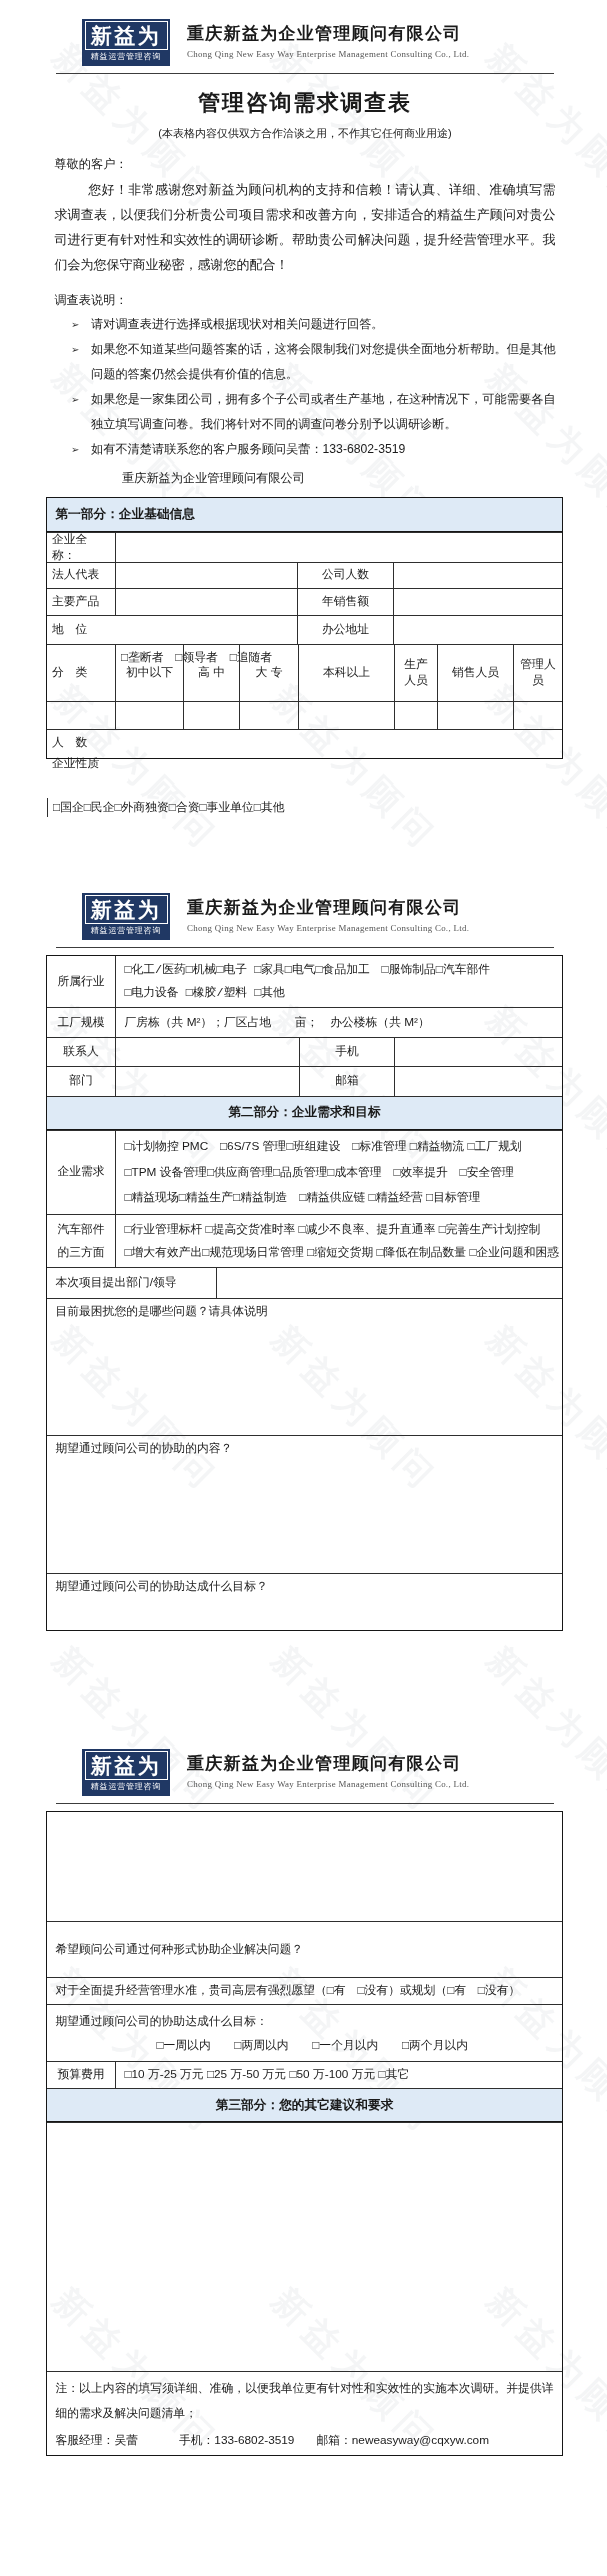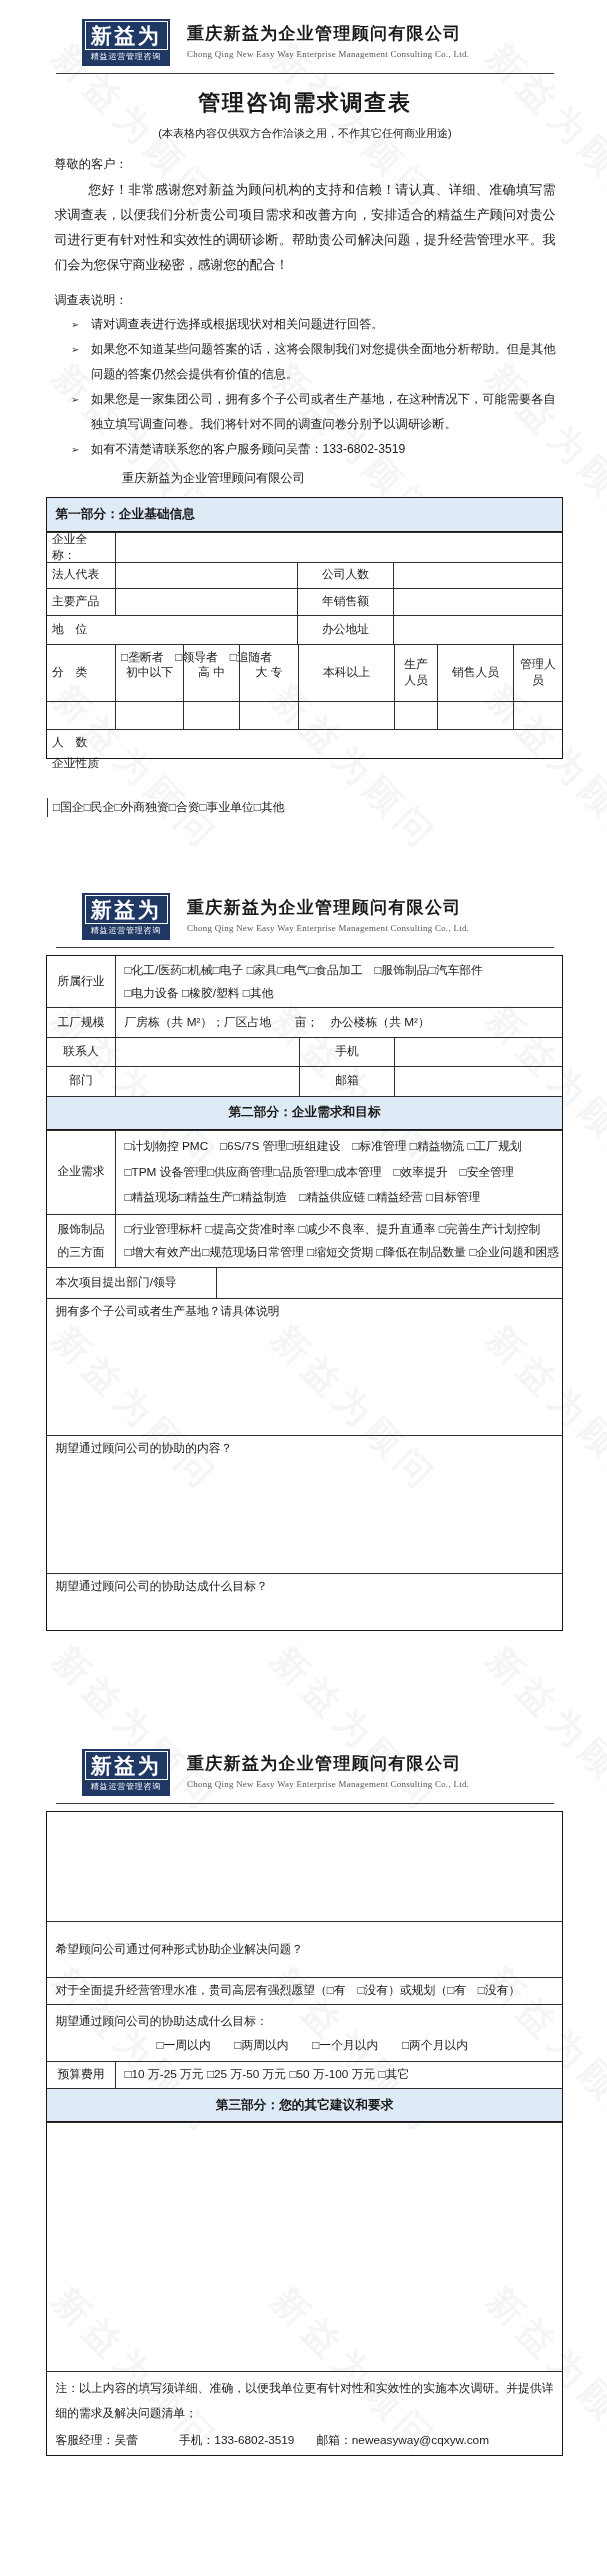--- a/index.html
+++ b/index.html
@@ -183,21 +183,21 @@
         <div class="co-en">Chong Qing New Easy Way Enterprise Management Consulting Co., Ltd.</div>
       </div>
     </header>
     <div class="rule"></div>
 
     <div class="page-inner">
       <div class="tbl tbl-tight">
         <div class="tr" style="height:51px;">
           <div class="tc tc-c" style="flex:0 0 68px;">所属行业</div>
           <div class="tc grow" style="padding:0;">
-            <div class="lines" style="padding-left:8.4px;">
+            <div class="lines" style="padding-left:8.4px;font-family:Liberation Mono, monospace;">
               <div class="ln">□化工/医药□机械□电子 □家具□电气□食品加工　□服饰制品□汽车部件</div>
               <div class="ln">□电力设备 □橡胶/塑料 □其他</div>
             </div>
           </div>
         </div>
         <div class="tr" style="height:30px;">
           <div class="tc tc-c" style="flex:0 0 68px;">工厂规模</div>
           <div class="tc grow" style="padding-left:8.4px;">厂房栋（共 M²）；厂区占地　　亩；　办公楼栋（共 M²）</div>
         </div>
         <div class="tr" style="height:29px;">
@@ -221,37 +221,37 @@
             <div class="lines" style="padding-left:8.4px;">
               <div class="ln">□计划物控 PMC　□6S/7S 管理□班组建设　□标准管理 □精益物流 □工厂规划</div>
               <div class="ln">□TPM 设备管理□供应商管理□品质管理□成本管理　□效率提升　□安全管理</div>
               <div class="ln">□精益现场□精益生产□精益制造　□精益供应链 □精益经营 □目标管理</div>
             </div>
           </div>
         </div>
         <div class="tr" style="height:53px;">
           <div class="tc" style="flex:0 0 68px;padding:0;">
             <div class="lines" style="align-items:center;">
-              <div class="ln">服饰制品</div>
+              <div class="ln">汽车部件</div>
               <div class="ln">的三方面</div>
             </div>
           </div>
           <div class="tc grow" style="padding:0;">
             <div class="lines" style="padding-left:8.4px;">
               <div class="ln">□行业管理标杆 □提高交货准时率 □减少不良率、提升直通率 □完善生产计划控制</div>
               <div class="ln">□增大有效产出□规范现场日常管理 □缩短交货期 □降低在制品数量 □企业问题和困惑</div>
             </div>
           </div>
         </div>
         <div class="tr" style="height:31px;">
           <div class="tc" style="flex:0 0 169px;padding-left:8.4px;">本次项目提出部门/领导</div>
           <div class="tc grow"></div>
         </div>
         <div class="tr" style="height:137px;">
-          <div class="tc tc-top grow">拥有多个子公司或者生产基地？请具体说明</div>
+          <div class="tc tc-top grow">目前最困扰您的是哪些问题？请具体说明</div>
         </div>
         <div class="tr" style="height:138px;">
           <div class="tc tc-top grow">期望通过顾问公司的协助的内容？</div>
         </div>
         <div class="tr" style="height:57px;">
           <div class="tc tc-top grow">期望通过顾问公司的协助达成什么目标？</div>
         </div>
       </div>
     </div>
   </section>

